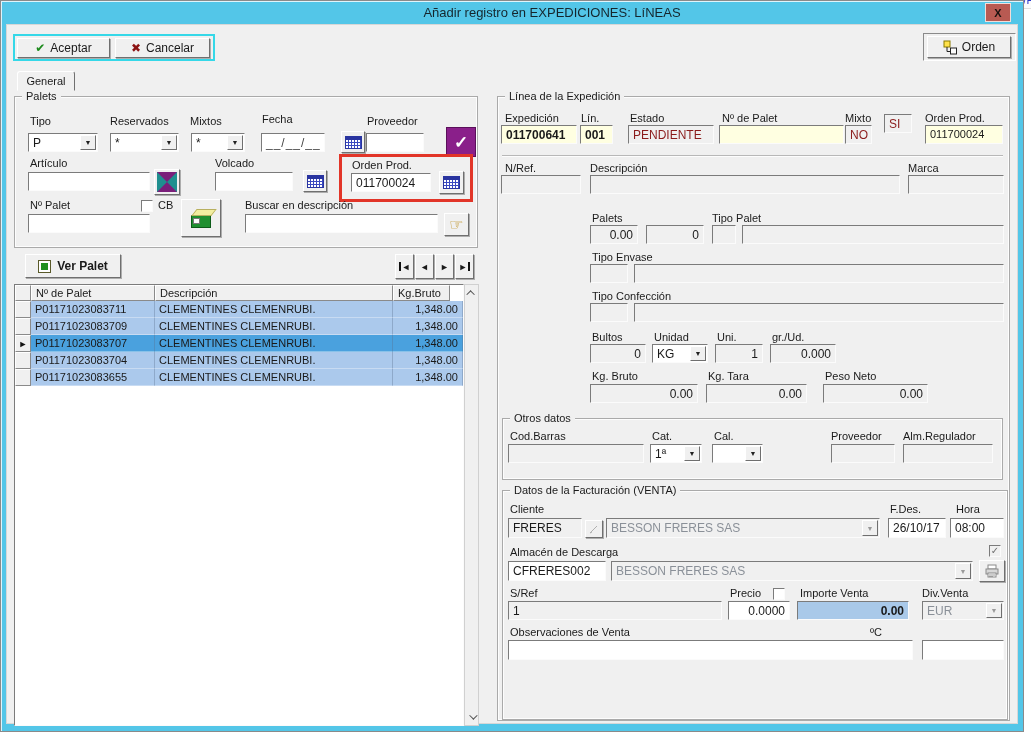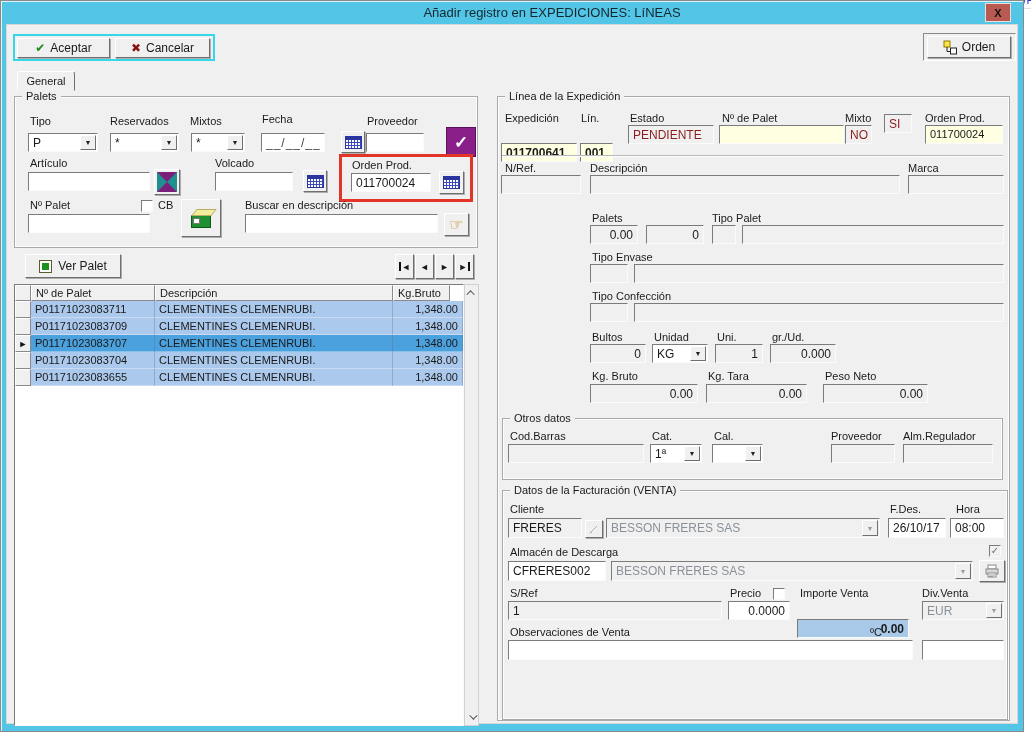--- a/index.html
+++ b/index.html
@@ -9,21 +9,21 @@
          background:#ffffff; }
   .abs { position:absolute; }
   .lbl { position:absolute; white-space:nowrap; font-size:11px; color:#1a1a1a; }
   
   .box { position:absolute; background:#fff; height:19px; padding:2px 4px 0 4px;
          font-size:12px; white-space:nowrap; overflow:hidden;
          border:1px solid; border-color:#7b7b7b #fbfbfb #fbfbfb #7b7b7b; }
   .cream { background:#ffffe1; }
   .gray  { background:#f0f0f0; }
   .right { text-align:right; }
-  .bold  { font-weight:bold;margin-top:18px; }
+  .bold  { font-weight:bold; }
   .maroon{ color:#8b1c1c; }
   .dim   { color:#8a9098; }
   
   .raised { position:absolute; background:#f0f0f0; border:1px solid;
             border-color:#ffffff #6f6f6f #6f6f6f #ffffff;
             box-shadow:1px 1px 0 rgba(90,90,90,.45);
             display:flex; align-items:center; justify-content:center; cursor:default; }
   
   .grp { position:absolute; border:1px solid #aaaaaa;
          box-shadow:inset 1px 1px 0 #fdfdfd, inset -1px -1px 0 #fdfdfd; }
@@ -204,21 +204,21 @@
   <span class="lbl" style="left:245px;top:199px;">Buscar en descripción</span>
   <div class="box" style="left:245px;top:214px;width:193px;"></div>
   <div class="raised" style="left:444px;top:213px;width:25px;height:23px;">
     <span style="color:#b8860b;font-size:16px;line-height:14px;">☞</span>
   </div>
 
   <div class="raised" style="left:25px;top:254px;width:96px;height:24px;">
     <span style="width:13px;height:13px;background:#fff;border:1px solid #5a5a2a;display:inline-flex;align-items:center;justify-content:center;margin-right:6px;">
       <i style="width:7px;height:7px;background:#1f8f1f;display:block;"></i>
     </span>
-    <span style="font-size:12px;">Ver Palet</span>
+    <span style="font-size:12px;font-weight:bold;">Ver Palet</span>
   </div>
   <div class="raised" style="left:395px;top:254px;width:19px;height:25px;font-size:9px;">
     <i style="width:2px;height:9px;background:#111;margin-right:1px;"></i>
     <span>◄</span>
   </div>
   <div class="raised" style="left:415px;top:254px;width:19px;height:25px;font-size:9px;">
     <span>◄</span>
   </div>
   <div class="raised" style="left:435px;top:254px;width:19px;height:25px;font-size:9px;">
     <span>►</span>

